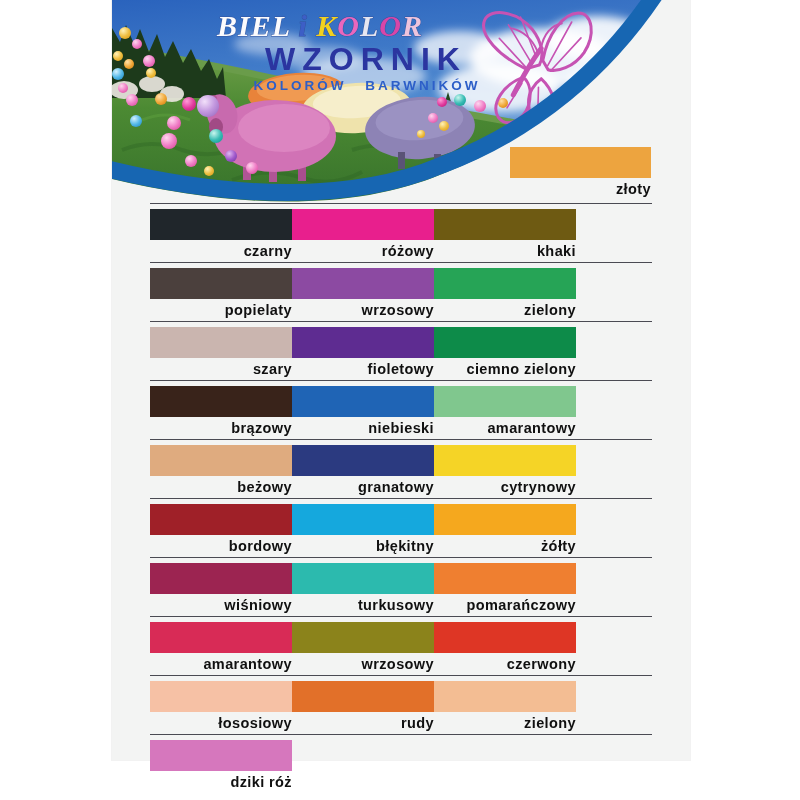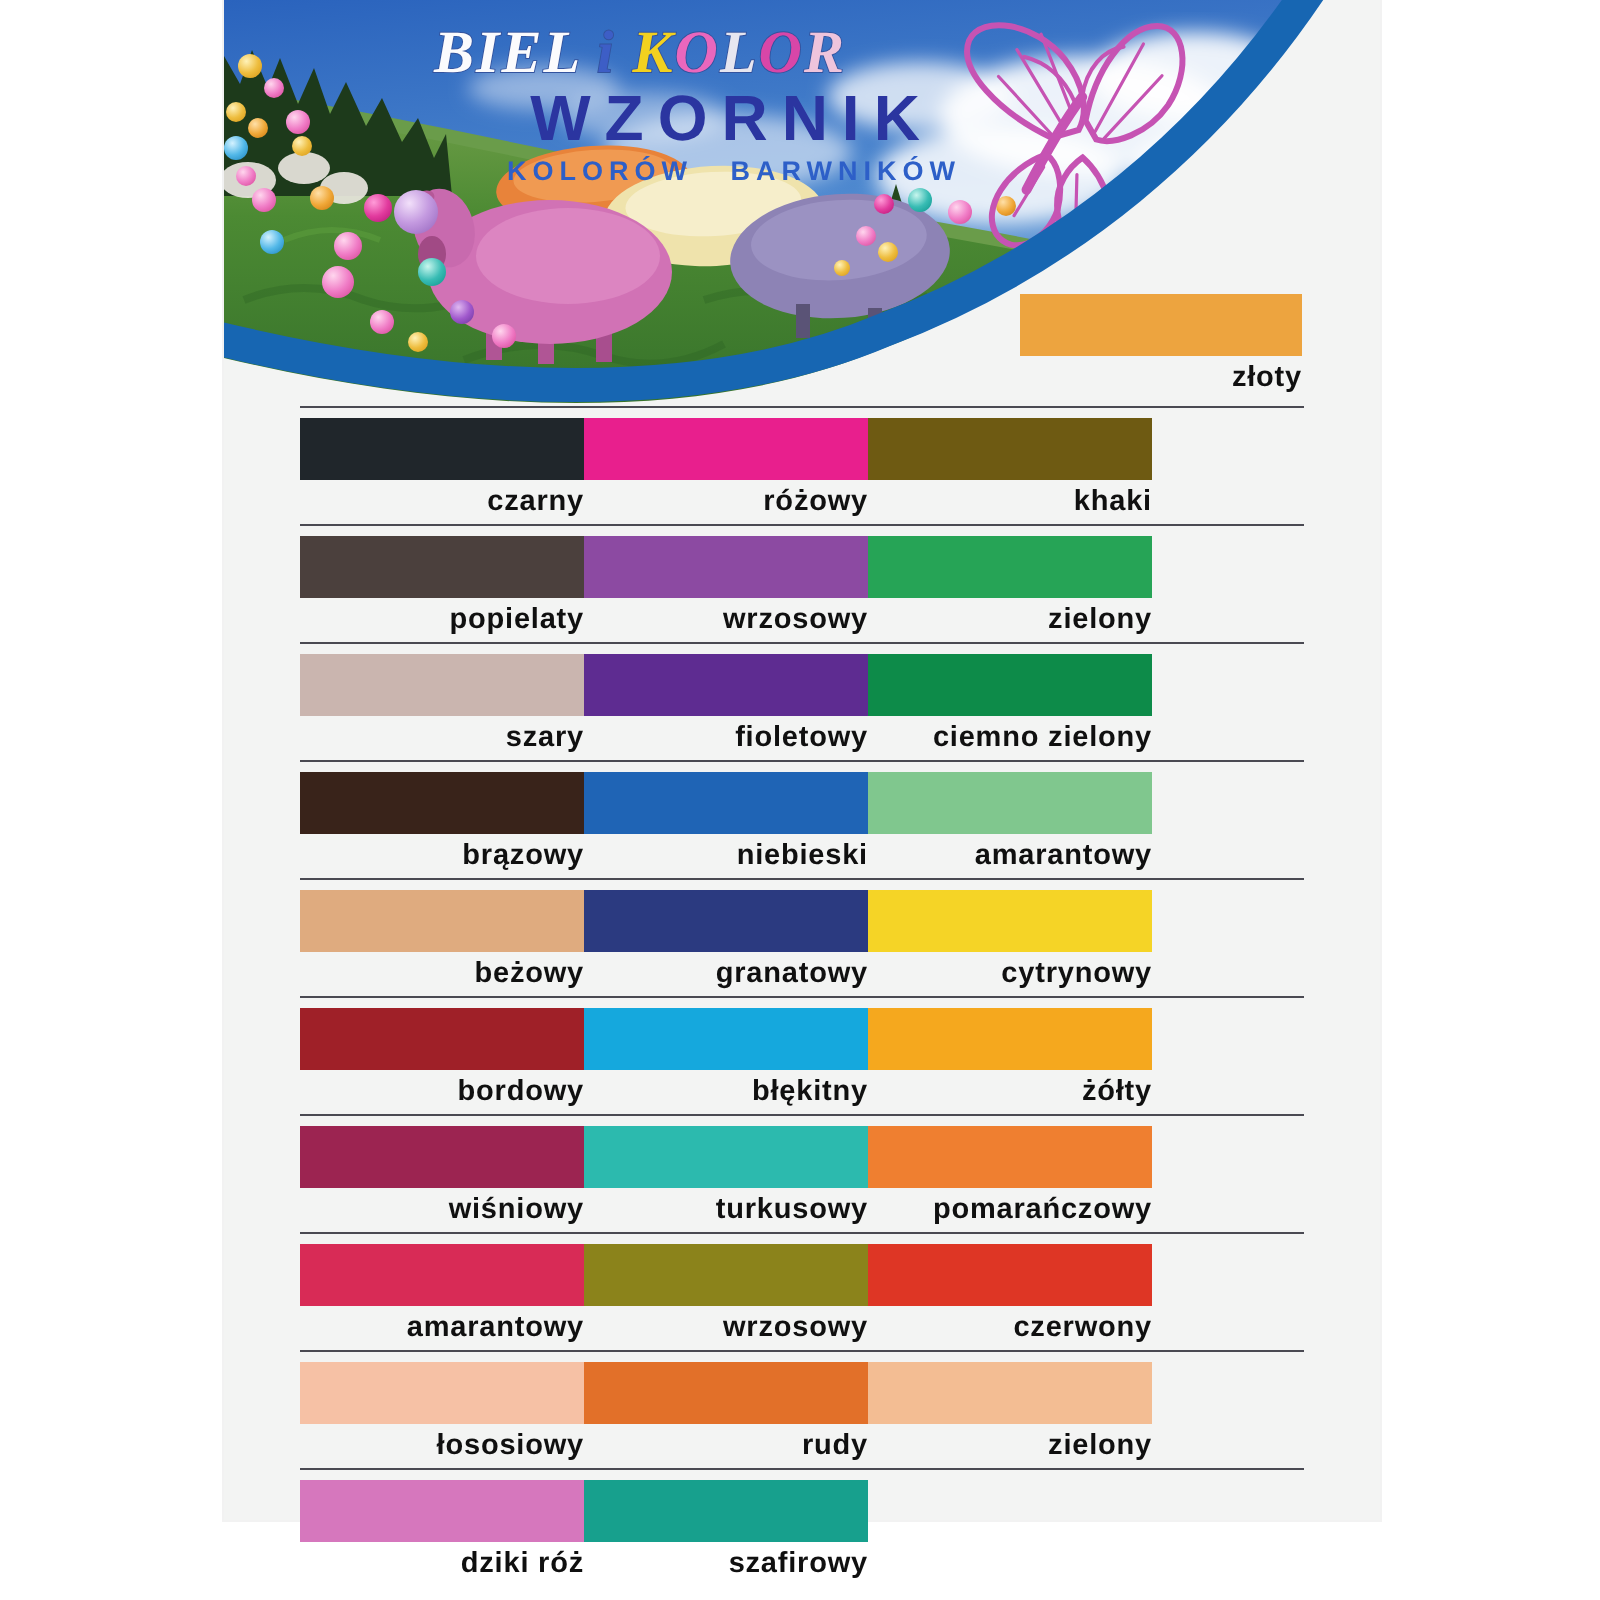--- a/index.html
+++ b/index.html
@@ -331,20 +331,16 @@
         <div class="cell">
           <div class="swatch" style="background: rgb(243, 189, 147);"></div>
           <div class="sw-label">zielony</div>
         </div>
       </div>
       <div class="row">
         <div class="cell">
           <div class="swatch" style="background: rgb(214, 119, 189);"></div>
           <div class="sw-label">dziki róż</div>
         </div>
-        <div class="cell">
-          <div class="swatch" style="background: rgb(23, 160, 141);"></div>
-          <div class="sw-label">szafirowy</div>
-        </div>
       </div>
     </div>
 
 </div>
 
 </body></html>

